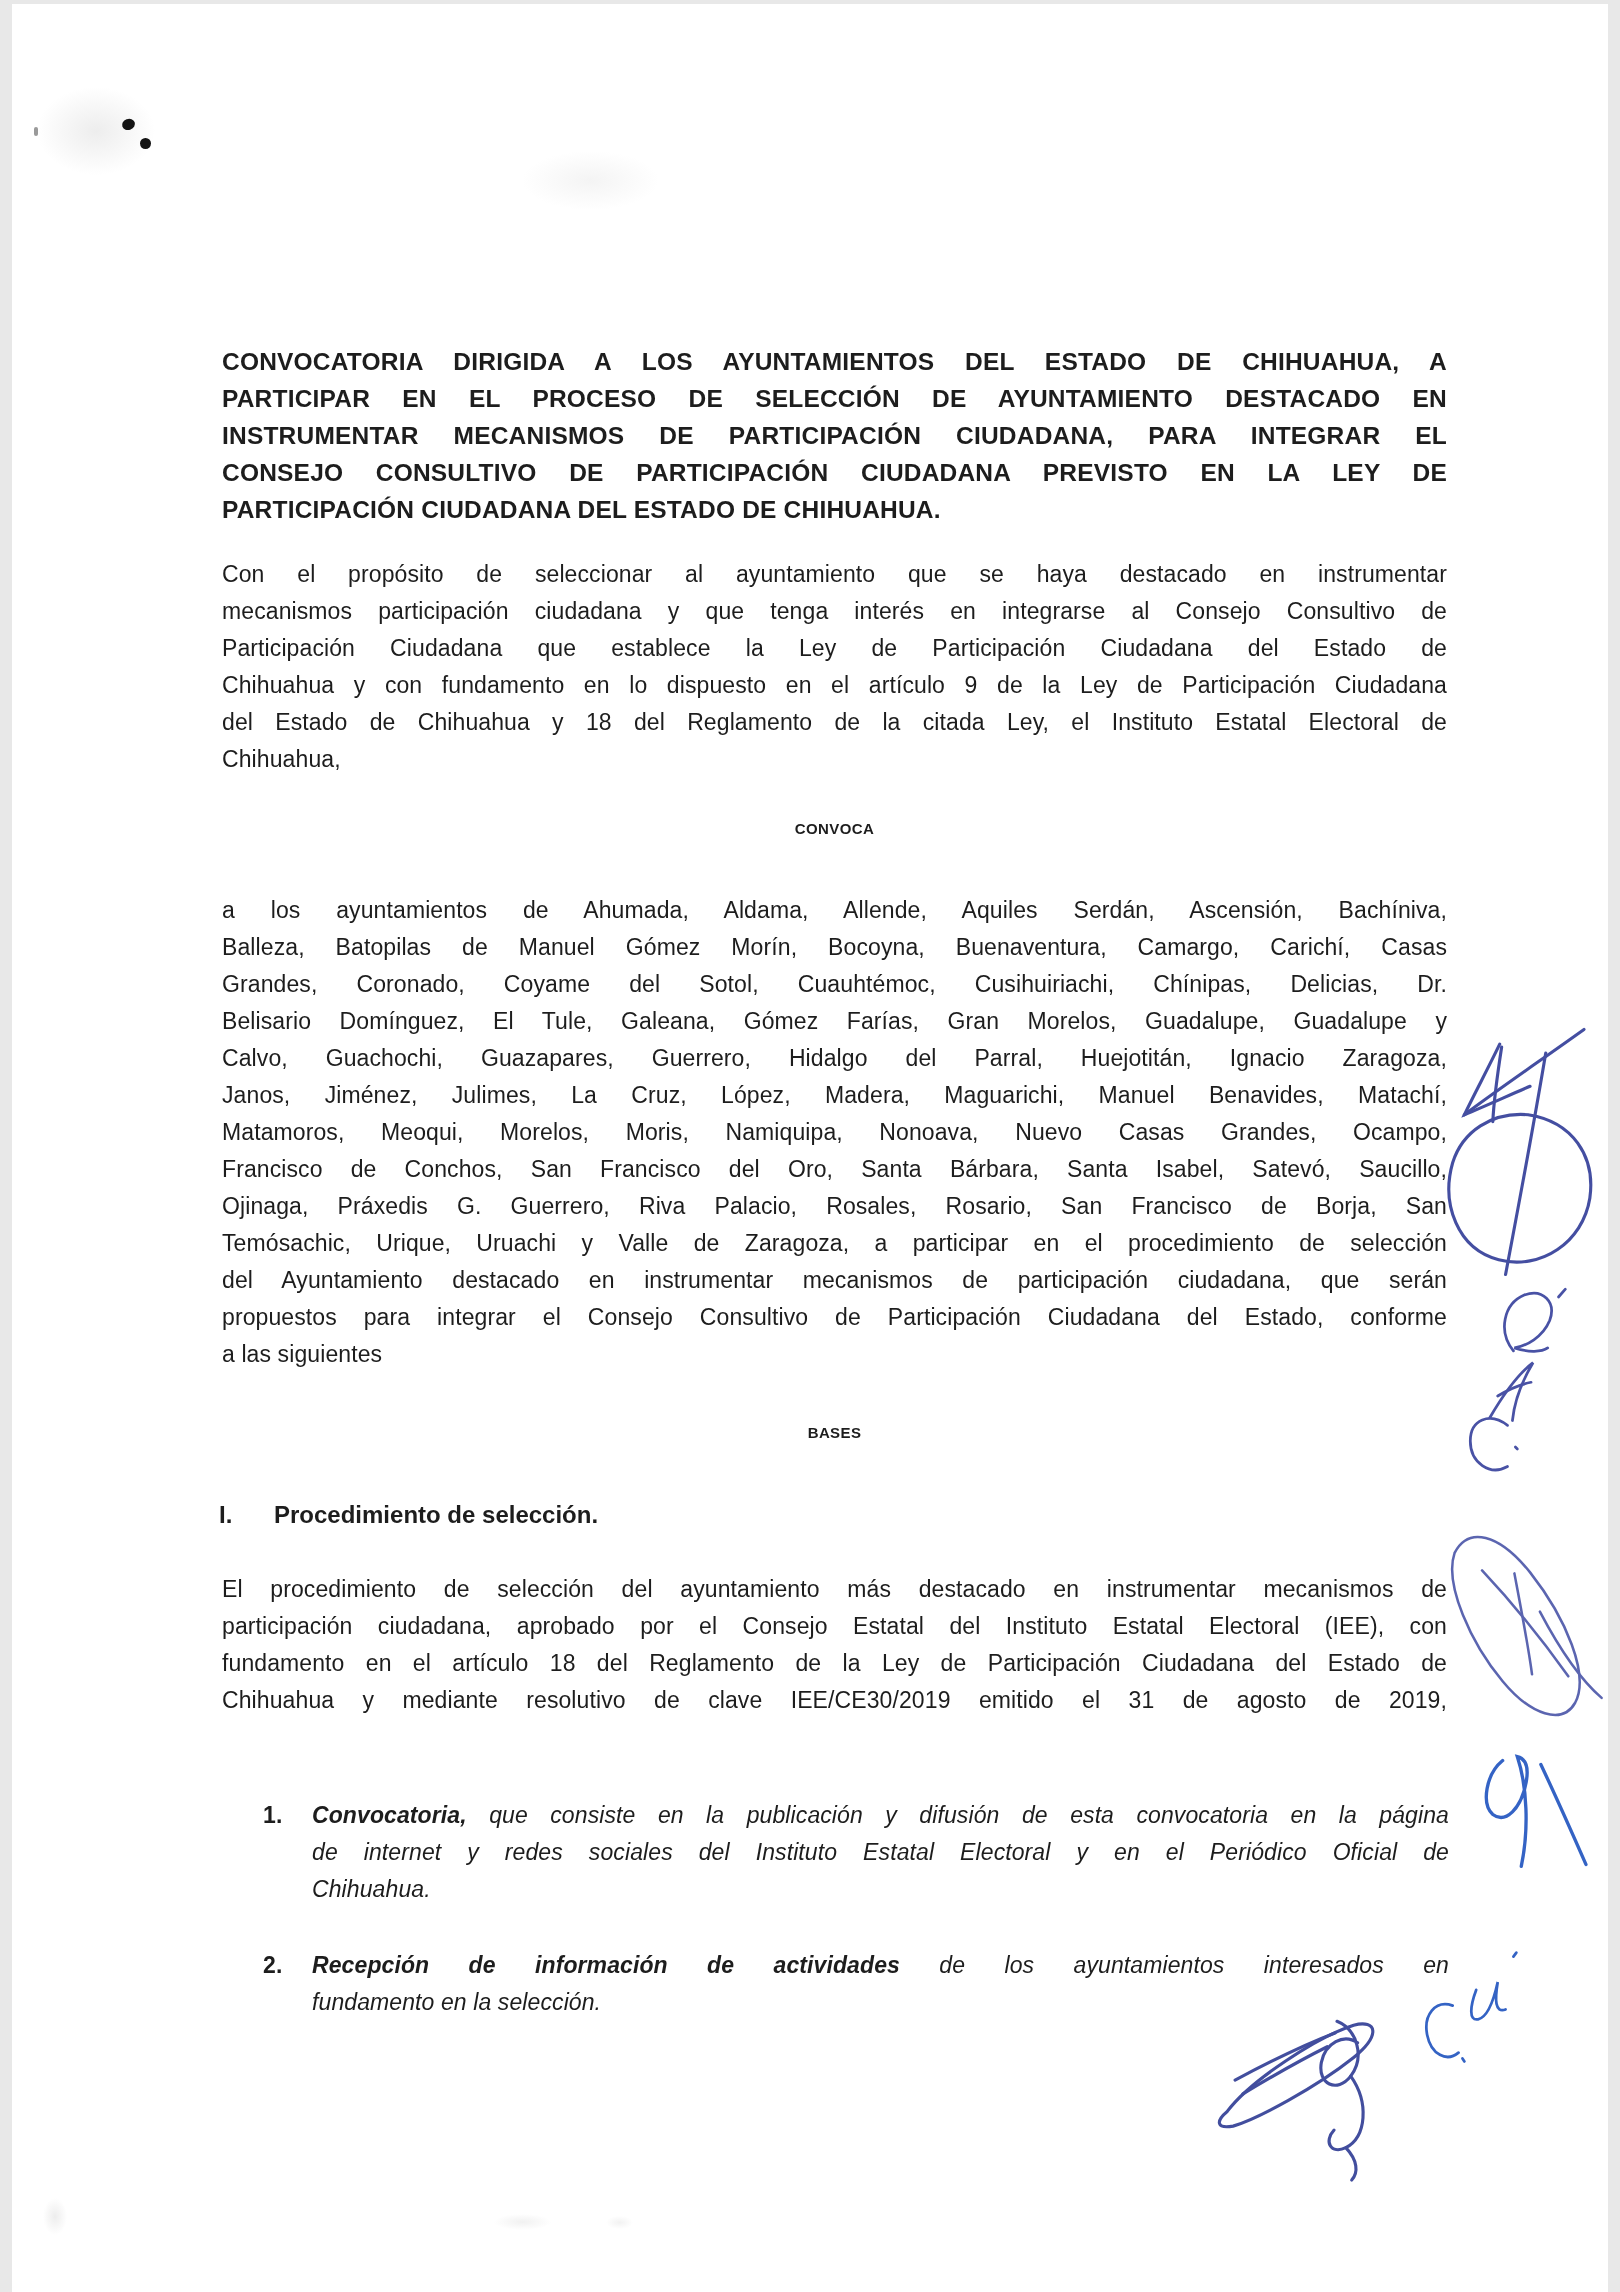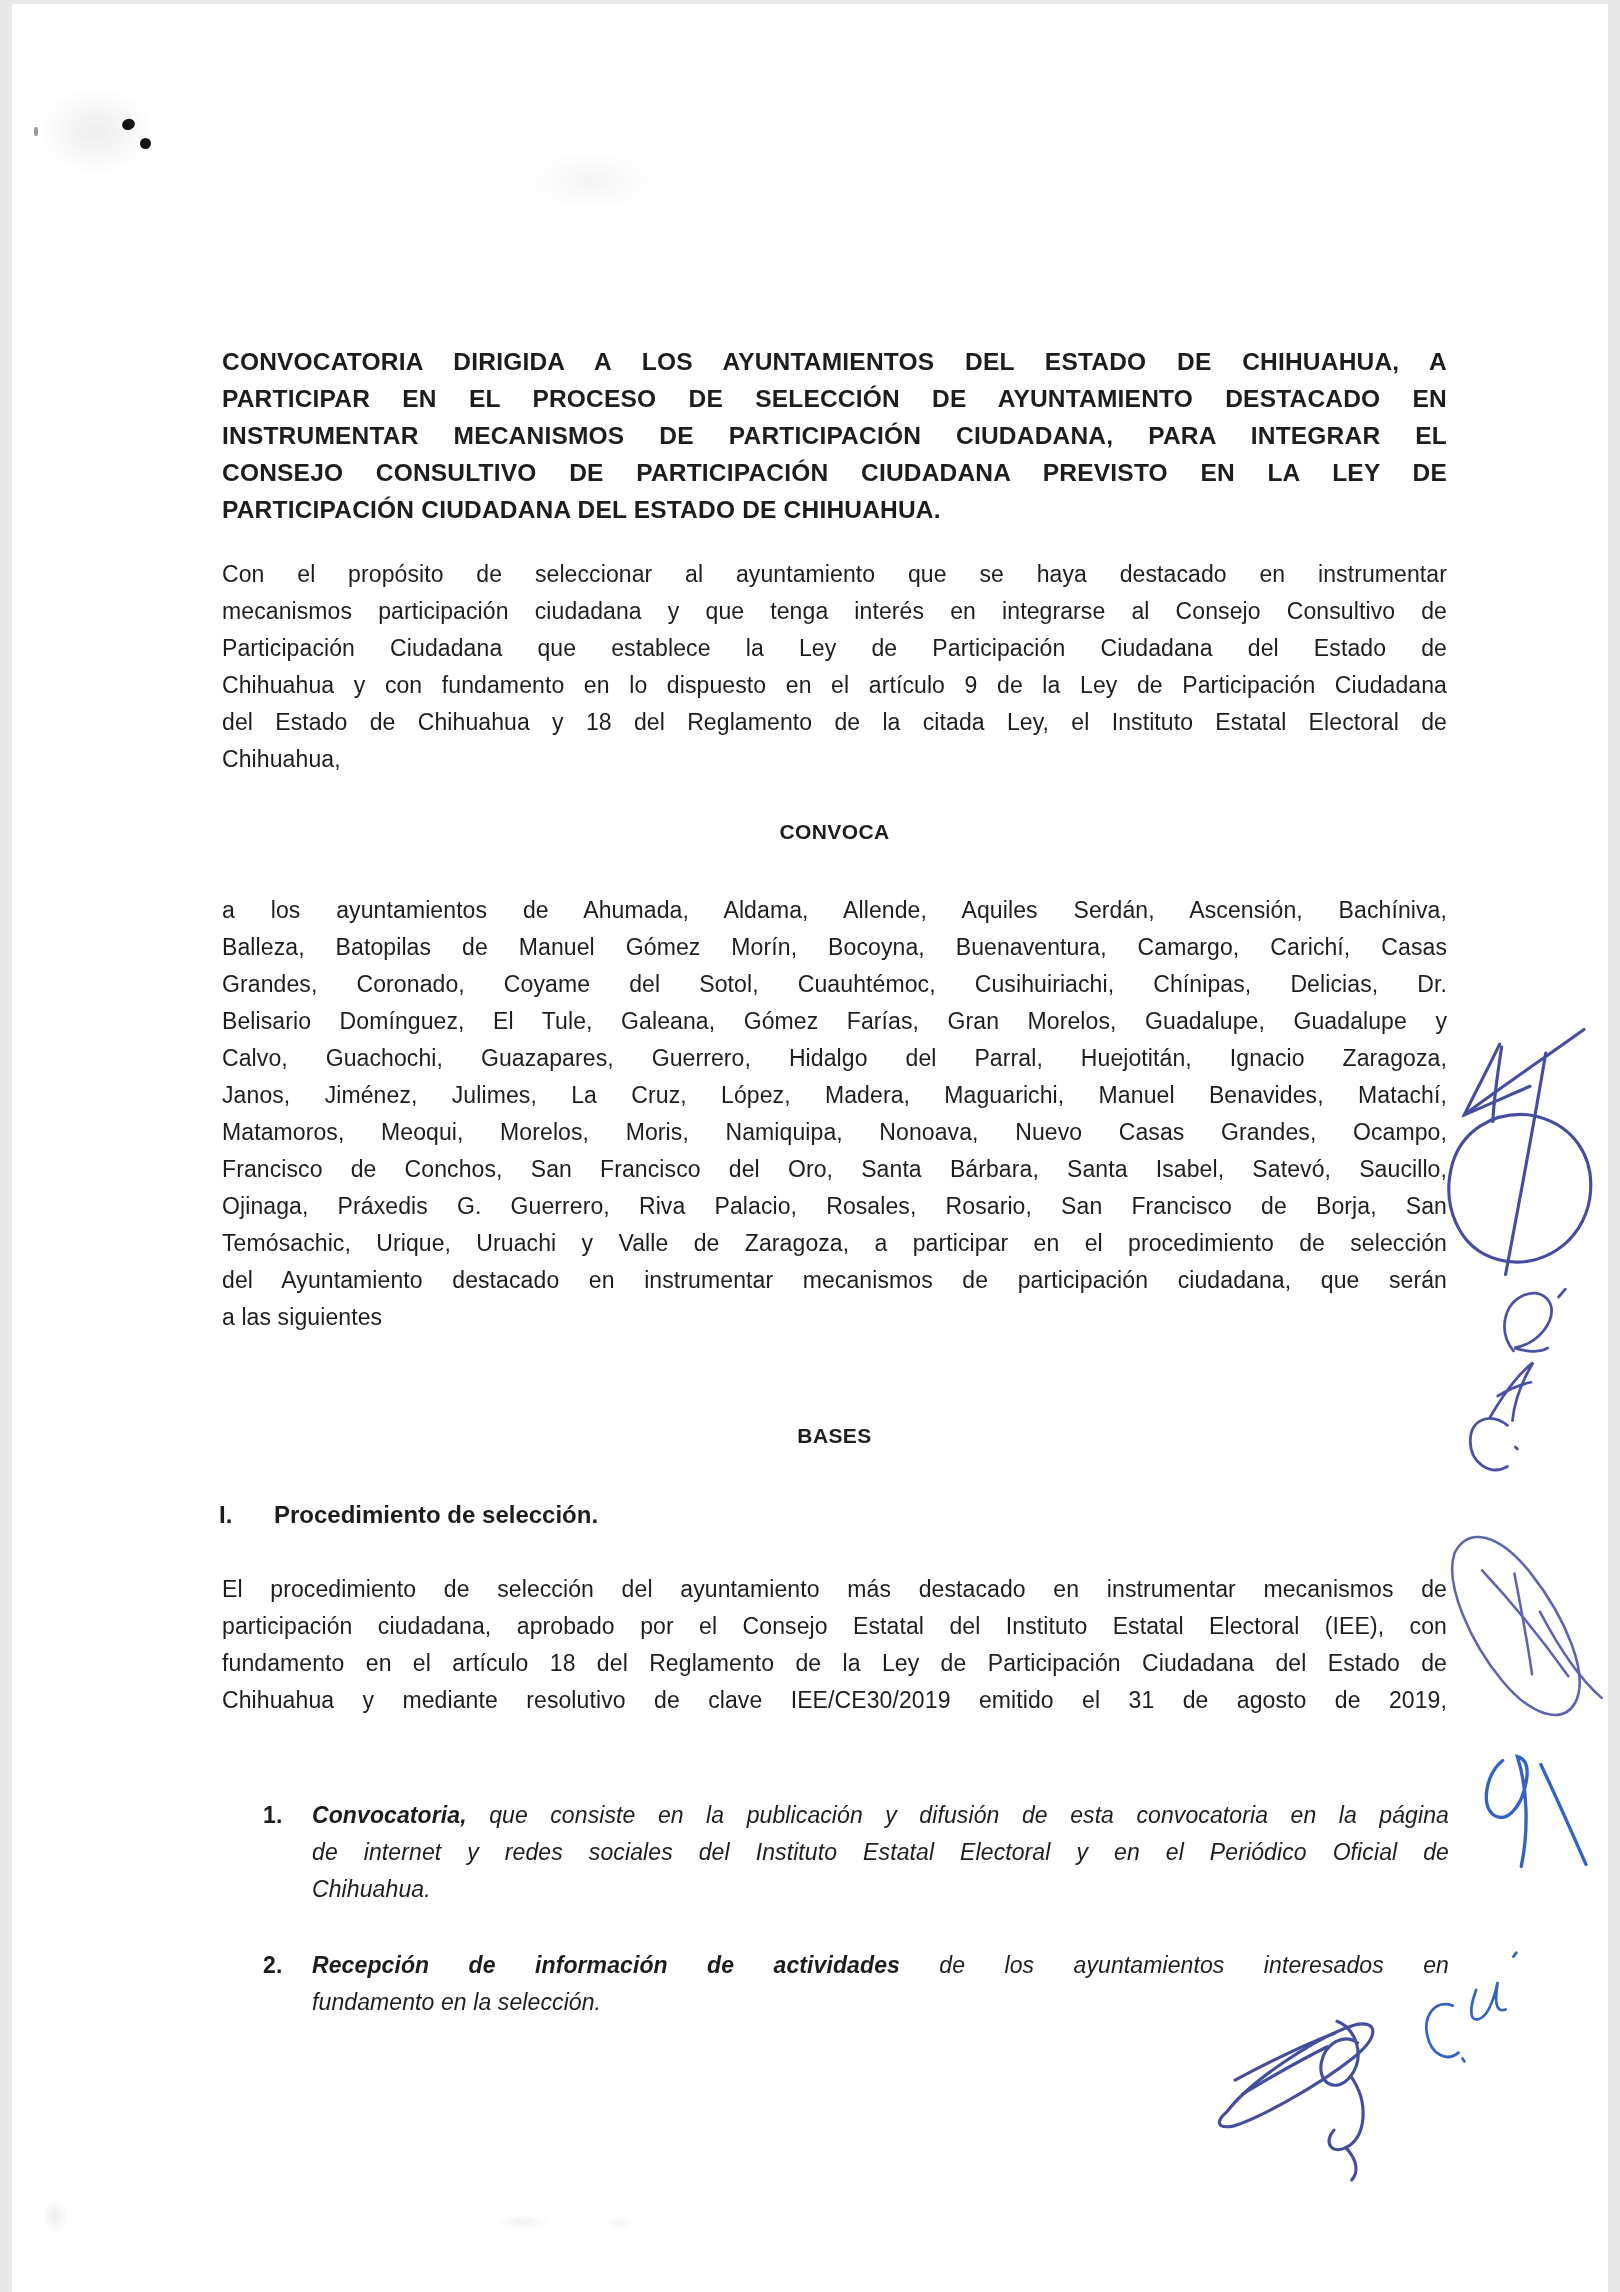--- a/index.html
+++ b/index.html
@@ -23,21 +23,21 @@
   .body-text{font-size:23px;line-height:37px;letter-spacing:0.1px;}
   .doc-title{
     top:339px;left:210px;width:1225px;
     font-size:24.5px;line-height:37px;font-weight:bold;
     text-align:center;letter-spacing:0.2px;
   }
   .doc-title .line{text-align:center;}
   .p-intro{top:552px;left:210px;width:1225px;}
   .h-center{
     width:1225px;left:210px;text-align:center;
-    font-size:21px;font-weight:bold;letter-spacing:0.4px;
+    font-size:15px;font-weight:bold;letter-spacing:0.4px;
   }
   .h-convoca{top:816px;}
   .h-bases{top:1420px;}
   .p-munic{top:888px;left:210px;width:1225px;}
   .sec-head{
     top:1497px;left:207px;width:1225px;
     font-size:24px;font-weight:bold;display:flex;
   }
   .sec-head .num{width:55px;flex:0 0 auto;}
   .p-proc{top:1567px;left:210px;width:1225px;}
@@ -94,20 +94,21 @@
       <div class="line">Balleza, Batopilas de Manuel Gómez Morín, Bocoyna, Buenaventura, Camargo, Carichí, Casas</div>
       <div class="line">Grandes, Coronado, Coyame del Sotol, Cuauhtémoc, Cusihuiriachi, Chínipas, Delicias, Dr.</div>
       <div class="line">Belisario Domínguez, El Tule, Galeana, Gómez Farías, Gran Morelos, Guadalupe, Guadalupe y</div>
       <div class="line">Calvo, Guachochi, Guazapares, Guerrero, Hidalgo del Parral, Huejotitán, Ignacio Zaragoza,</div>
       <div class="line">Janos, Jiménez, Julimes, La Cruz, López, Madera, Maguarichi, Manuel Benavides, Matachí,</div>
       <div class="line">Matamoros, Meoqui, Morelos, Moris, Namiquipa, Nonoava, Nuevo Casas Grandes, Ocampo,</div>
       <div class="line">Francisco de Conchos, San Francisco del Oro, Santa Bárbara, Santa Isabel, Satevó, Saucillo,</div>
       <div class="line">Ojinaga, Práxedis G. Guerrero, Riva Palacio, Rosales, Rosario, San Francisco de Borja, San</div>
       <div class="line">Temósachic, Urique, Uruachi y Valle de Zaragoza, a participar en el procedimiento de selección</div>
       <div class="line">del Ayuntamiento destacado en instrumentar mecanismos de participación ciudadana, que serán</div>
+      <div class="line">propuestos para integrar el Consejo Consultivo de Participación Ciudadana del Estado, conforme</div>
       <div class="line last">a las siguientes</div>
     </div>
 
   <div class="block h-center h-bases">BASES</div>
 
   <div class="block sec-head">
     <span class="num">I.</span>
     <span>Procedimiento de selección.</span>
   </div>
 

